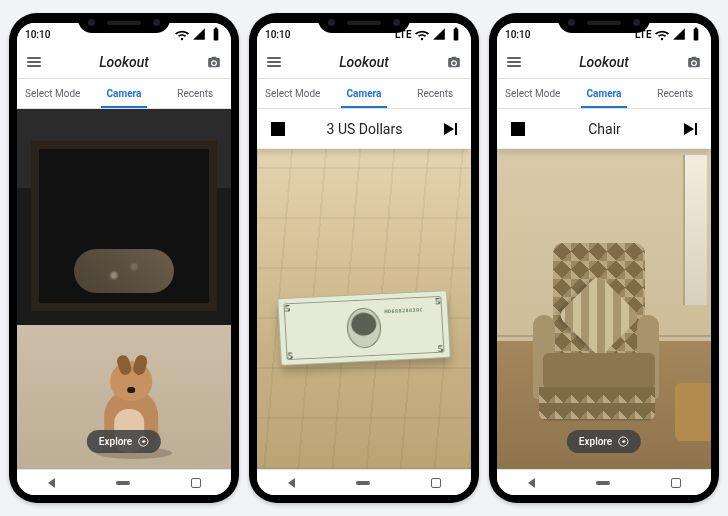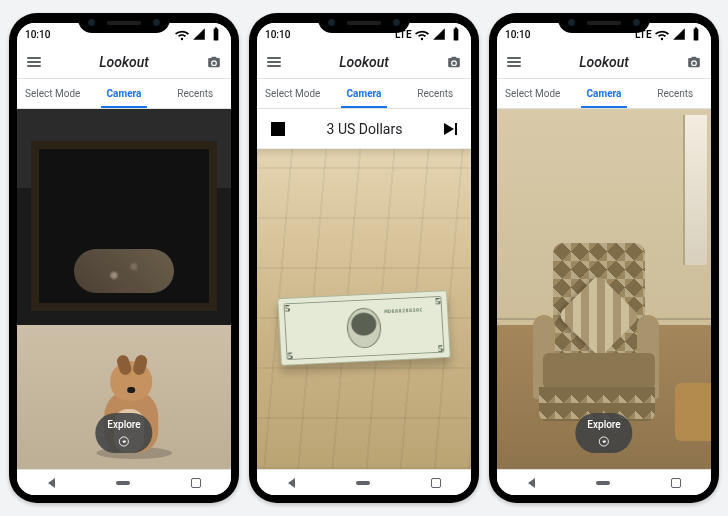--- a/index.html
+++ b/index.html
@@ -129,21 +129,20 @@
     transform:translateX(-50%);
     display:flex;
     align-items:center;
     gap:6px;
     background: rgba(60,64,67,.85);
     color:#fff;
     font-size:10px;
     padding: 6px 12px;
     border-radius: 999px;
     font-weight:500;
-    flex-direction:column;
   }
   .navbar {
     height: 26px;
     background:#fff;
     border-top:1px solid #e0e0e0;
     display:flex;
     align-items:center;
     justify-content:space-around;
     color:#5f6368;
   }
@@ -449,20 +448,28 @@
         </div>
       <span class="app-title">Lookout</span>
       <svg class="icon-svg" viewBox="0 0 24 24">
           <path fill="#5f6368" d="M20 5h-3.2l-1.4-2H8.6L7.2 5H4a2 2 0 00-2 2v12a2 2 0 002 2h16a2 2 0 002-2V7a2 2 0 00-2-2zm-8 14a5 5 0 110-10 5 5 0 010 10zm0-8a3 3 0 100 6 3 3 0 000-6z"></path>
         </svg>
     </div>
     <div class="tabs">
       <div class="tab">Select Mode</div>
       <div class="tab active">Camera</div>
       <div class="tab">Recents</div>
+    </div>
+    <div class="result-strip">
+      <span class="stop-square"></span>
+      <span class="result-label">Chair</span>
+      <span class="skip">
+          <span class="tri"></span>
+          <span class="bar"></span>
+        </span>
     </div>
     <div class="viewfinder">
       <div class="scene scene-chair">
         <div class="window"></div>
         <div class="wall-strip"></div>
         <div class="chair">
           <div class="back"></div>
           <div class="pillow"></div>
           <div class="arm l"></div>
           <div class="arm r"></div>

